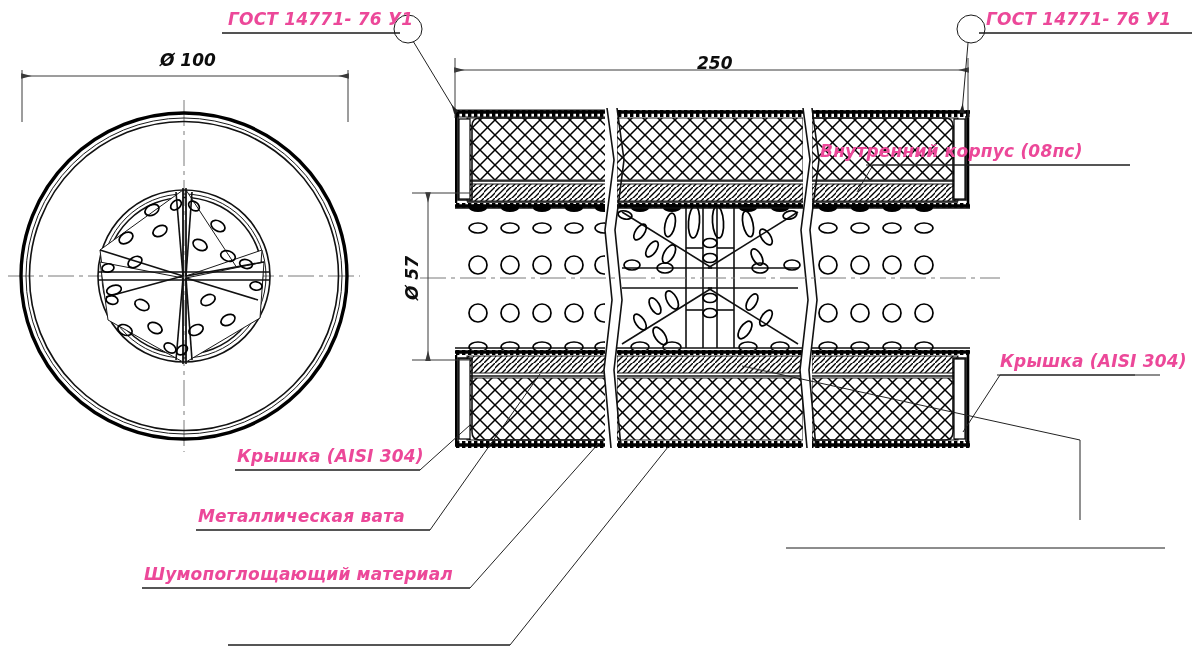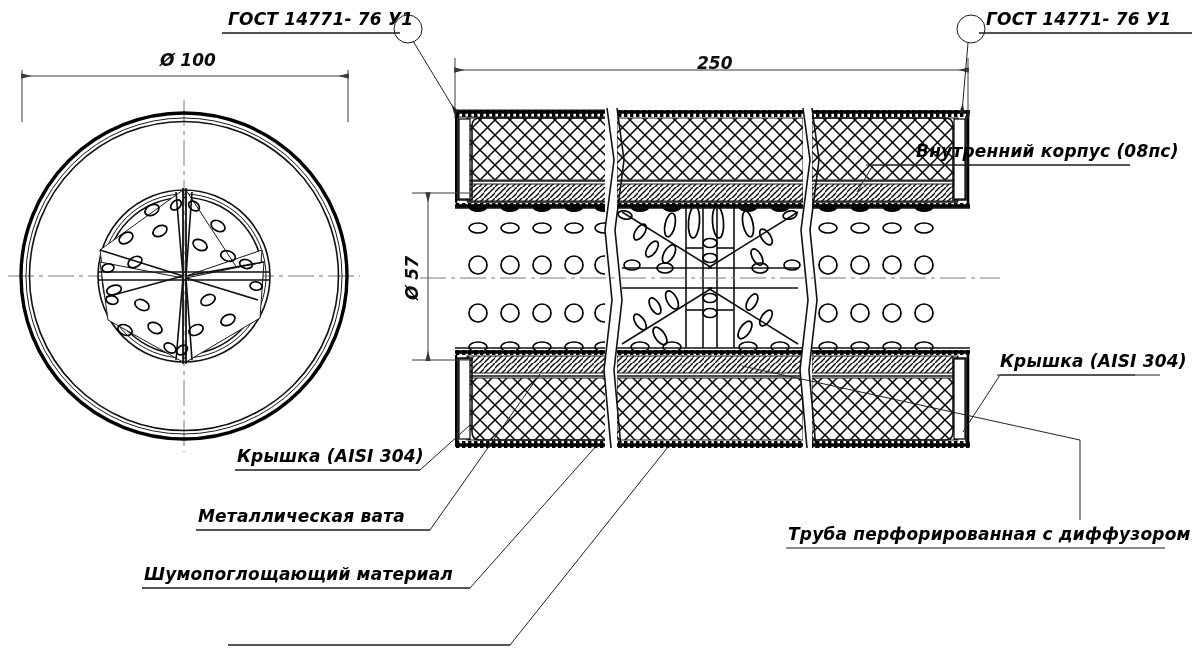--- a/index.html
+++ b/index.html
@@ -37,21 +37,21 @@
   .hole   { fill: none; stroke: #000000; stroke-width: 1.7; }
   .solidblk { fill: #000000; stroke: none; }
 
   
   .lbl {
     position: absolute;
     font-family: "DejaVu Sans", sans-serif;
     font-style: italic;
     font-weight: 700;
     font-size: 17px;
-    color: #000000;
+    color: #ec4899;
     white-space: nowrap;
     letter-spacing: 0.2px;
     line-height: 1;
   }
   .dimtxt {
     position: absolute;
     font-family: "DejaVu Sans", sans-serif;
     font-style: italic;
     font-weight: 700;
     font-size: 17px;
@@ -456,25 +456,24 @@
   <div class="dimtxt" style="left:160px; top:52px;">Ø 100</div>
 
   <div class="dimtxt vert" style="left:404px; top:300px;">Ø 57</div>
 
   <div class="dimtxt" style="left:697px; top:55px;">250</div>
 
   <div class="lbl" style="left:228px; top:11px;">ГОСТ 14771- 76 У1</div>
 
   <div class="lbl" style="left:986px; top:11px;">ГОСТ 14771- 76 У1</div>
 
-  <div class="lbl" style="left:916px; top:143px;text-align:center;">Внутренний корпус (08пс)</div>
+  <div class="lbl" style="left:820px; top:143px;text-align:center;">Внутренний корпус (08пс)</div>
 
   <div class="lbl" style="left:1000px; top:353px;">Крышка (AISI 304)</div>
 
-  <div class="lbl" style="left:788px; top:526px;">Труба перфорированная с диффузором</div>
 
   <div class="lbl" style="left:237px; top:448px;">Крышка (AISI 304)</div>
 
   <div class="lbl" style="left:198px; top:508px;">Металлическая вата</div>
 
   <div class="lbl" style="left:144px; top:566px;">Шумопоглощающий материал</div>
 
 
 </div>
 

